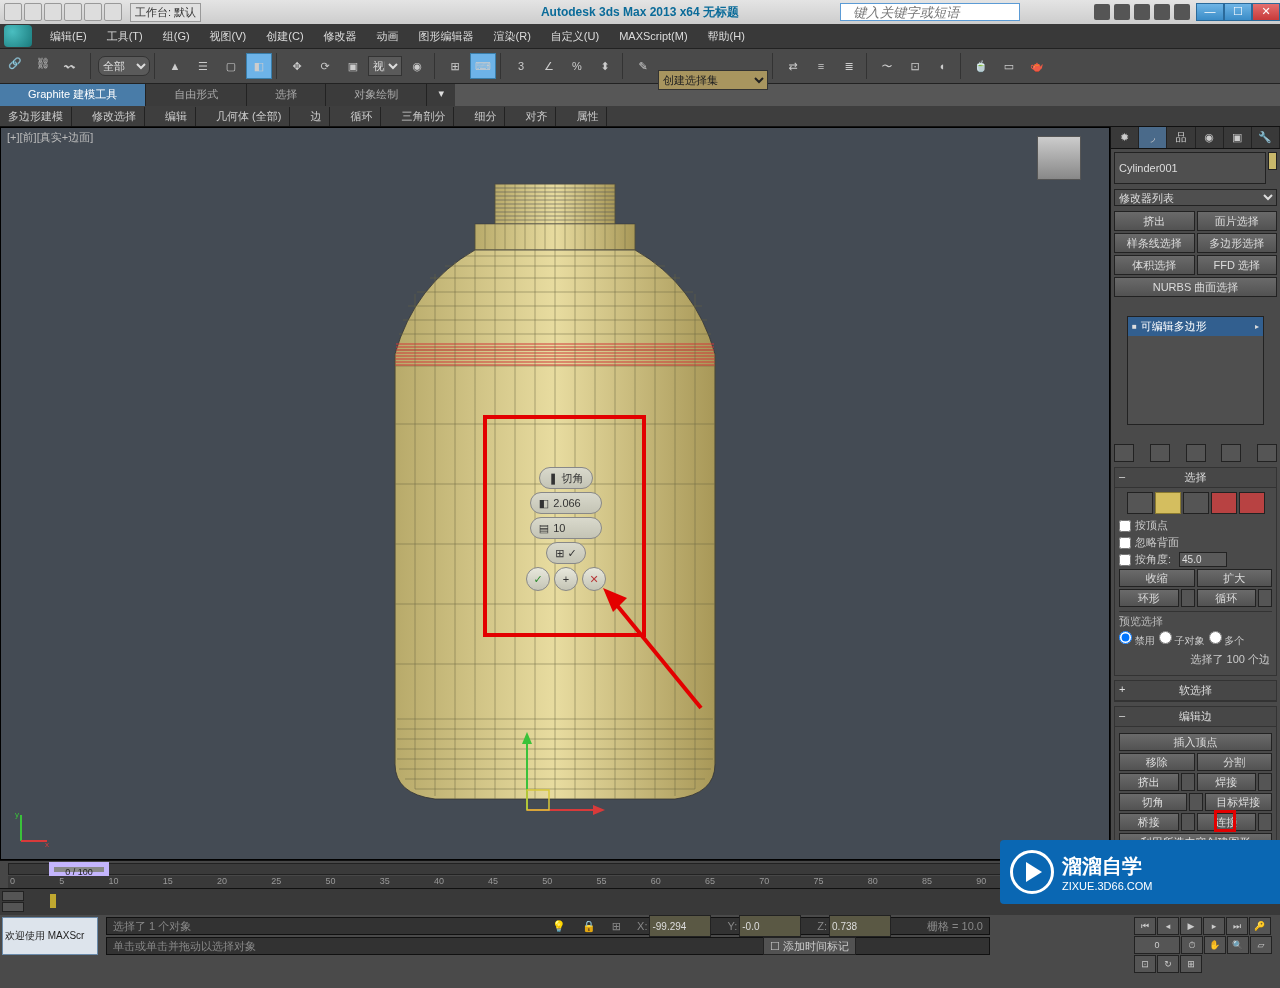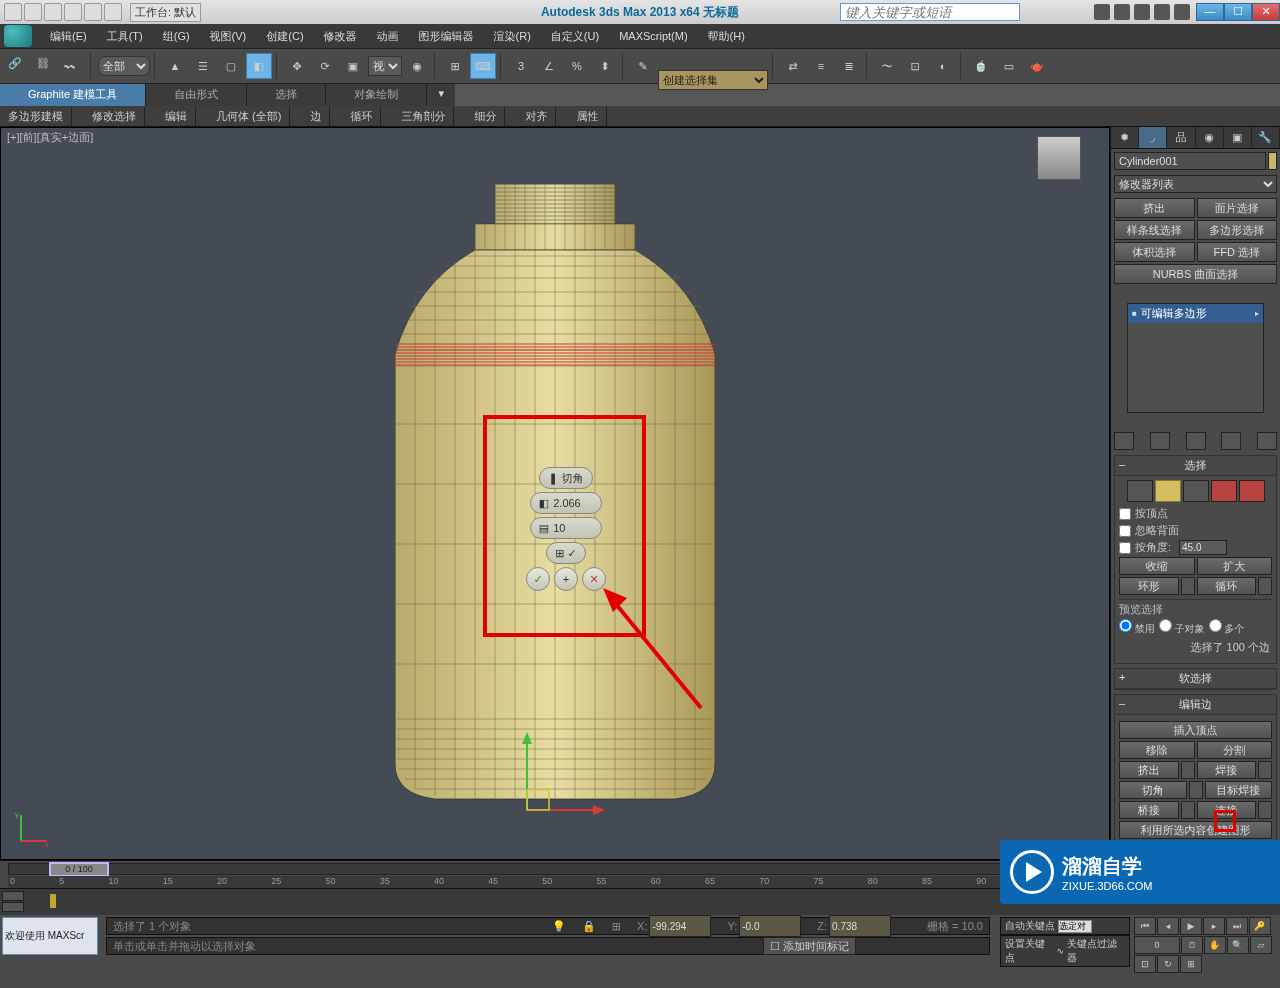--- a/index.html
+++ b/index.html
@@ -4,21 +4,21 @@
 <style>
   *{margin:0;padding:0;box-sizing:border-box;font-family:"Microsoft YaHei",Arial,sans-serif;}
   body{background:#393939;color:#ccc;font-size:11px;width:1280px;height:988px;overflow:hidden;position:relative;}
   
   
   .titlebar{background:linear-gradient(#e4e4e4,#cdcdcd);height:24px;display:flex;align-items:center;position:relative;}
   .titlebar .qat{display:flex;gap:2px;padding:2px 4px;}
   .titlebar .qat div{width:18px;height:18px;border:1px solid #999;background:#ddd;border-radius:2px;}
   .titlebar .wslabel{background:#e0e0e0;border:1px solid #999;padding:1px 4px;color:#333;margin-left:4px;}
   .titlebar .center{position:absolute;left:50%;transform:translateX(-50%);color:#0a6b99;font-size:12px;font-weight:bold;}
-  .titlebar .search{position:absolute;right:260px;width:180px;height:18px;border:1px solid #5b9bd5;background:#fff;color:#999;font-style:italic;padding:0 4px;}
+  .titlebar .search{position:absolute;right:260px;width:180px;height:18px;border:1px solid #5b9bd5;background:#fff;color:#999;font-style:italic;padding:0 12px;}
   .titlebar .help-icons{position:absolute;right:90px;display:flex;gap:4px;}
   .titlebar .help-icons div{width:16px;height:16px;background:#555;border-radius:2px;}
   .titlebar .winctl{position:absolute;right:0;display:flex;}
   .titlebar .winctl div{width:28px;height:18px;background:linear-gradient(#6fb5e6,#3a8cc7);border:1px solid #2a6a9a;color:#fff;text-align:center;line-height:14px;}
   .titlebar .winctl .close{background:linear-gradient(#e36f6f,#c73a3a);}
 
   
   .menubar{background:#393939;height:24px;display:flex;align-items:center;padding:0 4px;gap:0;}
   .menubar .appicon{width:28px;height:22px;background:radial-gradient(circle at 30% 30%,#4abec0,#1a7a7c);border-radius:4px;margin-right:8px;}
   .menubar .menuitem{padding:3px 10px;color:#ddd;cursor:pointer;}
@@ -46,21 +46,21 @@
   .viewport{position:absolute;top:127px;left:0;right:170px;bottom:128px;background:#444b54;border:1px solid #000;}
   .viewport .vplabel{position:absolute;top:2px;left:6px;color:#bbb;font-size:11px;}
   .viewport .cube{position:absolute;top:8px;right:28px;width:44px;height:44px;background:linear-gradient(#ccc,#888);border:1px solid #555;}
 
   
   .cmdpanel{position:absolute;top:127px;right:0;width:170px;bottom:128px;background:#4a4a4a;border-left:1px solid #111;display:flex;flex-direction:column;}
   .cmdpanel .tabs{height:22px;display:flex;background:#393939;border-bottom:1px solid #111;}
   .cmdpanel .tabs div{flex:1;border-right:1px solid #222;display:flex;align-items:center;justify-content:center;}
   .cmdpanel .tabs div.active{background:#4a6a8a;}
   .cmdpanel .objname{display:flex;margin:3px;}
-  .cmdpanel .objname input{flex:1;background:#4f4f4f;border:1px solid #222;color:#ddd;padding:1px 4px;font-size:11px;height:18px;}
+  .cmdpanel .objname input{flex:1;background:#4f4f4f;border:1px solid #222;color:#ddd;padding:1px 4px;font-size:11px;height:32px;}
   .cmdpanel .objname .swatch{width:18px;height:18px;background:#c9b86b;border:1px solid #222;margin-left:2px;}
   .cmdpanel select{width:calc(100% - 6px);margin:2px 3px;background:#4f4f4f;color:#ddd;border:1px solid #222;font-size:11px;height:18px;}
   .cmdpanel .modbtns{display:flex;flex-wrap:wrap;gap:2px;margin:3px;}
   .cmdpanel .modbtns button{flex:1 1 45%;background:linear-gradient(#6a6a6a,#525252);border:1px solid #222;color:#ddd;font-size:11px;height:20px;cursor:pointer;}
   .cmdpanel .modstack{background:#4f4f4f;border:1px solid #222;margin:16px;height:110px;}
   .cmdpanel .modstack .item{background:#325f8f;color:#fff;padding:2px 4px;display:flex;align-items:center;gap:4px;}
   .cmdpanel .modstack .item::before{content:"■";color:#ddd;font-size:8px;}
   .cmdpanel .modstack .item::after{content:"▸";margin-left:auto;color:#ddd;font-size:8px;}
   .cmdpanel .modtools{display:flex;gap:3px;margin:3px;justify-content:space-between;}
   .cmdpanel .modtools div{width:20px;height:18px;background:#555;border:1px solid #222;}
@@ -96,21 +96,21 @@
 
   
   .bottle-svg{position:absolute;left:50%;top:50%;transform:translate(-50%,-50%);}
 
   
   .axisgizmo{position:absolute;left:12px;bottom:10px;width:40px;height:40px;}
 
   
   .timeline{position:absolute;bottom:100px;left:0;right:170px;height:28px;background:#474747;border-top:1px solid #111;}
   .timeline .slider{position:absolute;top:2px;left:8px;right:8px;height:12px;background:#3a3a3a;border:1px solid #222;}
-  .timeline .slider .thumb{position:absolute;left:40px;top:-2px;width:60px;height:15px;background:#888;border:2px solid #c4b5fd;color:#222;font-size:9px;text-align:center;}
+  .timeline .slider .thumb{position:absolute;left:40px;top:-2px;width:60px;height:15px;background:#888;border:5px solid #c4b5fd;color:#222;font-size:9px;text-align:center;}
   .timeline .ruler{position:absolute;bottom:0;left:8px;right:8px;height:12px;background:#393939;display:flex;justify-content:space-between;color:#999;font-size:9px;padding:0 2px;}
 
   
   .bottomarea{position:absolute;bottom:0;left:0;right:0;height:100px;background:#4a4a4a;border-top:1px solid #111;}
   .trackbar{height:26px;background:#393939;position:relative;}
   .trackbar .tick{position:absolute;top:5px;left:50px;width:6px;height:14px;background:#c0a830;}
   .trackbar .icons{position:absolute;left:2px;top:2px;display:flex;flex-direction:column;gap:1px;}
   .trackbar .icons div{width:22px;height:10px;background:#555;border:1px solid #222;}
   .stat1{position:absolute;top:28px;left:106px;right:290px;height:18px;background:#323232;border:1px solid #111;color:#888;padding:1px 6px;display:flex;align-items:center;gap:16px;}
   .stat1 .coord{display:flex;align-items:center;gap:2px;}
@@ -563,31 +563,20 @@
     <span>⊞</span>
     <span class="coord">X:<input value="-99.294" style=""></span>
     <span class="coord">Y:<input value="-0.0" style=""></span>
     <span class="coord">Z:<input value="0.738" style=""></span>
     <span style="margin-left:20px">栅格 = 10.0</span>
   </div>
   <div class="stat2">
     <span>单击或单击并拖动以选择对象</span>
   </div>
   <div class="addtime">☐ <span>添加时间标记</span></div>
-  <div class="keyarea">
-    <div class="row1">
-        <span>自动关键点</span> 
-        <input value="选定对" style="">
-      </div>
-    <div class="row1">
-        <span>设置关键点</span> 
-        <span style="font-size:9px">∿</span> 
-        <span>关键点过滤器</span>
-      </div>
-  </div>
   <div class="playback">
     <div>⏮</div>
     <div>◂</div>
     <div>▶</div>
     <div>▸</div>
     <div>⏭</div>
     <div>🔑</div>
     <div style="width:46px">0</div>
     <div>⏱</div>
     <div>✋</div>

